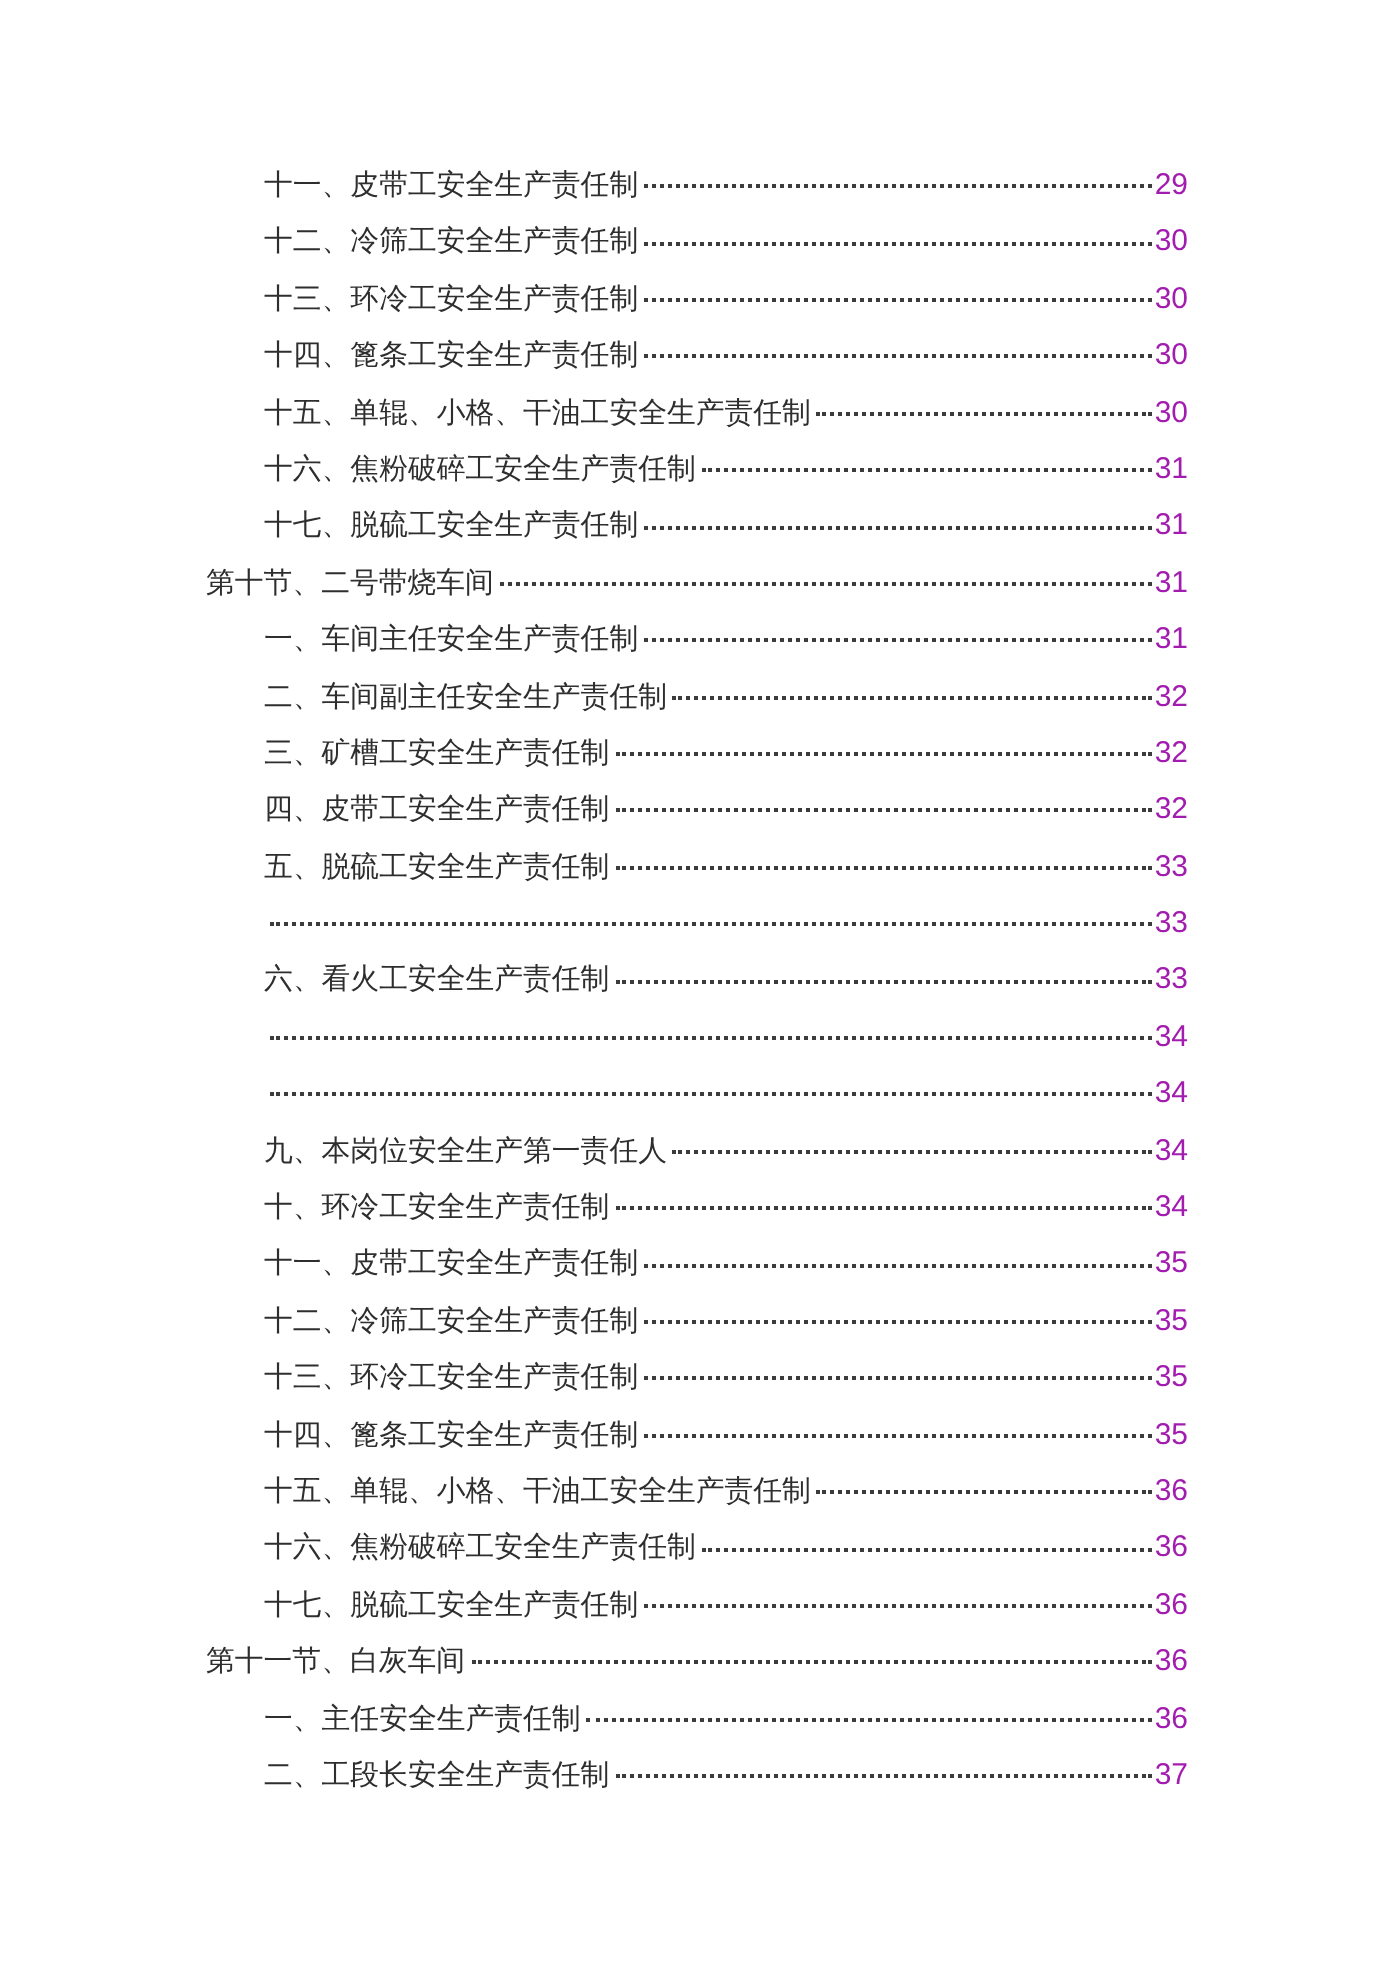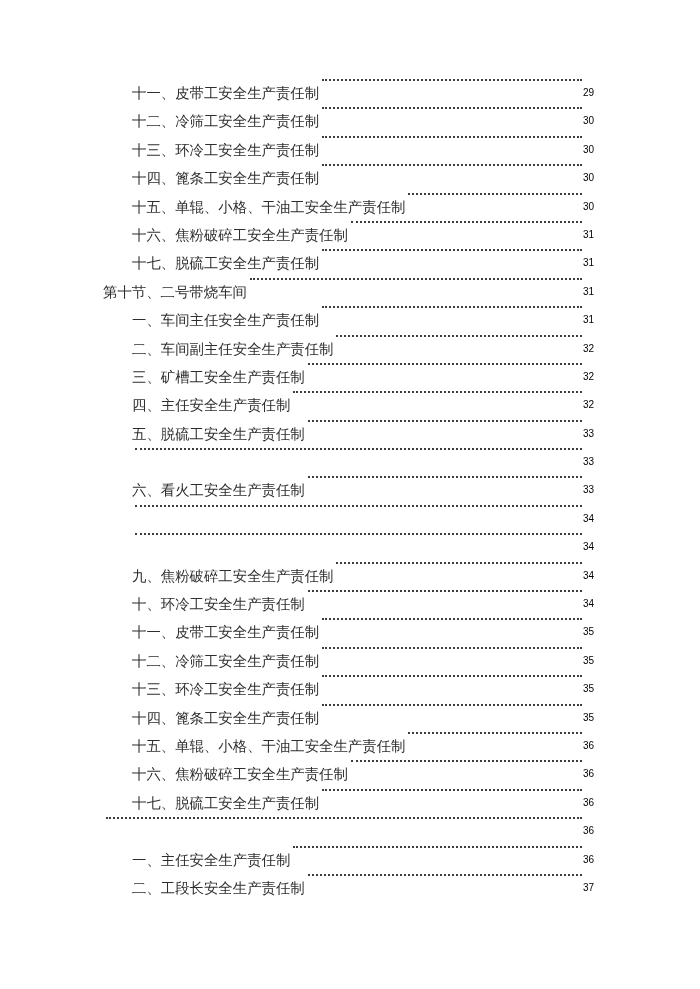--- a/index.html
+++ b/index.html
@@ -15,38 +15,38 @@
     overflow: hidden;
   }
   .toc {
     position: absolute;
     top: 79px;
     left: 103px;
     width: 491px;
   }
   .row {
     display: flex;
-    align-items: flex-start;
+    align-items: center;
     height: 28.4px;
     line-height: 28.4px;
     font-size: 14.4px;
   }
   .row.l1 { padding-left: 29px; }
   .lbl { white-space: nowrap; }
   .dots {
     flex: 1 1 auto;
     min-width: 8px;
     border-bottom: 2px dotted #3c3c3c;
     margin: 0 1px 0 3px;
   }
   .pg {
     font-family: "Liberation Sans", "DejaVu Sans", sans-serif;
-    font-size: 10px;
+    font-size: 15px;
     white-space: nowrap;
-    color: #000000;
+    color: #a21caf;
   }
 </style>
 </head>
 <body>
 
 <div class="page">
   <div class="toc">
 
     <div class="row l1">
       <span class="lbl">十一、皮带工安全生产责任制</span>
@@ -99,21 +99,21 @@
       <span class="lbl">二、车间副主任安全生产责任制</span>
       <span class="dots"></span>
       <span class="pg">32</span>
     </div>
     <div class="row l1">
       <span class="lbl">三、矿槽工安全生产责任制</span>
       <span class="dots"></span>
       <span class="pg">32</span>
     </div>
     <div class="row l1">
-      <span class="lbl">四、主任安全生产责任制</span>
+      <span class="lbl">四、皮带工安全生产责任制</span>
       <span class="dots"></span>
       <span class="pg">32</span>
     </div>
     <div class="row l1">
       <span class="lbl">五、脱硫工安全生产责任制</span>
       <span class="dots"></span>
       <span class="pg">33</span>
     </div>
     <div class="row l1">
       <span class="dots"></span>
@@ -126,21 +126,21 @@
     </div>
     <div class="row l1">
       <span class="dots"></span>
       <span class="pg">34</span>
     </div>
     <div class="row l1">
       <span class="dots"></span>
       <span class="pg">34</span>
     </div>
     <div class="row l1">
-      <span class="lbl">九、焦粉破碎工安全生产责任制</span>
+      <span class="lbl">九、本岗位安全生产第一责任人</span>
       <span class="dots"></span>
       <span class="pg">34</span>
     </div>
     <div class="row l1">
       <span class="lbl">十、环冷工安全生产责任制</span>
       <span class="dots"></span>
       <span class="pg">34</span>
     </div>
     <div class="row l1">
       <span class="lbl">十一、皮带工安全生产责任制</span>
@@ -172,20 +172,21 @@
       <span class="dots"></span>
       <span class="pg">36</span>
     </div>
     <div class="row l1">
       <span class="lbl">十七、脱硫工安全生产责任制</span>
       <span class="dots"></span>
       <span class="pg">36</span>
     </div>
 
     <div class="row l0">
+      <span class="lbl">第十一节、白灰车间</span>
       <span class="dots"></span>
       <span class="pg">36</span>
     </div>
 
     <div class="row l1">
       <span class="lbl">一、主任安全生产责任制</span>
       <span class="dots"></span>
       <span class="pg">36</span>
     </div>
     <div class="row l1">

